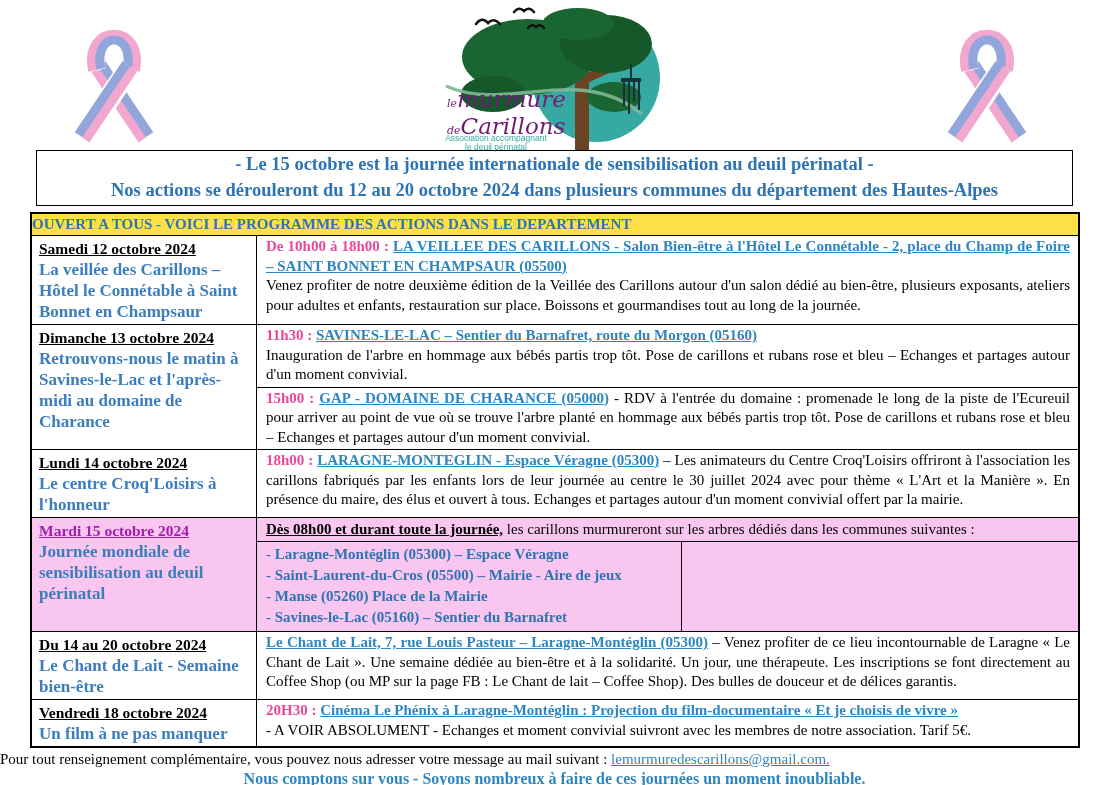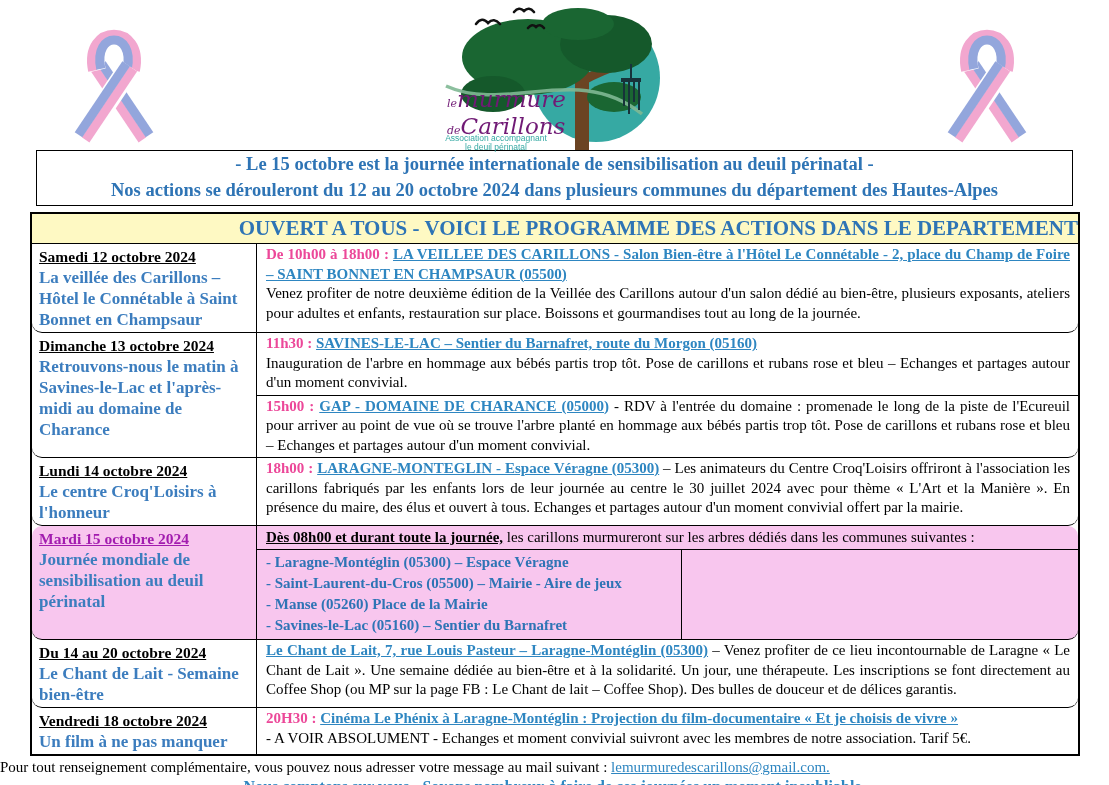--- a/index.html
+++ b/index.html
@@ -20,24 +20,24 @@
     line-height:9px;font-family:"Liberation Sans",sans-serif;text-align:center;width:120px;}
   
   .banner{
     margin:150px 36px 0 36px;border:1px solid #000;
     text-align:center;color:#2E74B5;font-weight:bold;
     font-size:18.5px;line-height:25.5px;padding:1px 0 2px 0;
   }
   
   .program{margin:6px 29px 0 30px;border:2px solid #000;}
   .t-header{
-    background:#fef9c3;color:#2E74B5;font-weight:bold;text-align:right;
-    font-size:21px;padding:2px 0;border-bottom:1px solid #000;
+    background:#fde047;color:#2E74B5;font-weight:bold;text-align:left;
+    font-size:15px;padding:2px 0;border-bottom:1px solid #000;
   }
-  .t-row{display:flex;border-bottom:1px solid #000;border-radius:10px;}
+  .t-row{display:flex;border-bottom:1px solid #000;}
   .t-row:last-child{border-bottom:none;}
   .t-left{flex:0 0 225px;width:225px;border-right:1px solid #000;
     padding:2px 6px 2px 7px;box-sizing:border-box;}
   .t-right{flex:1;min-width:0;}
   .date{font-weight:bold;text-decoration:underline;font-size:15.5px;line-height:21px;color:#000;}
   .date-blue{color:#a21caf;text-decoration:underline;}
   .subtitle{font-weight:bold;color:#3C7DBE;font-size:17px;line-height:21px;}
   .cell-block{padding:1px 8px 2px 9px;font-size:15px;line-height:19.5px;text-align:justify;color:#000;}
   .sub-event{border-bottom:1px solid #000;}
   .sub-event:last-child{border-bottom:none;}

